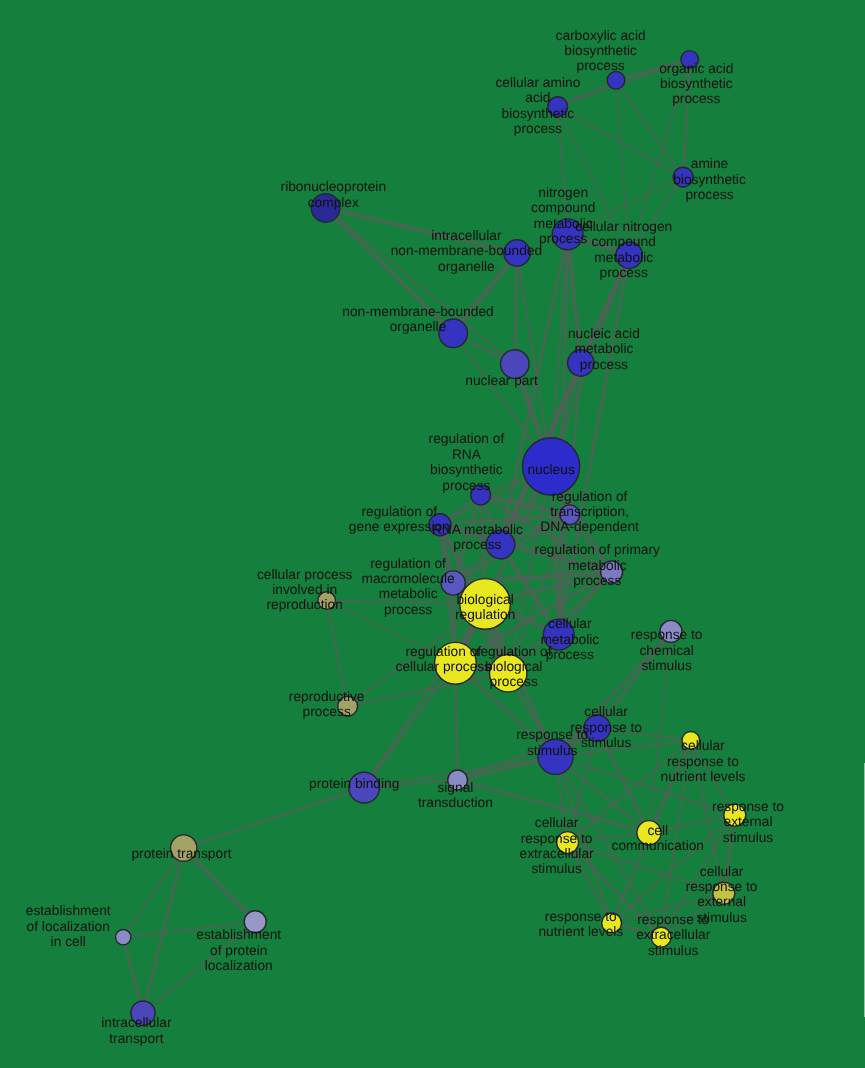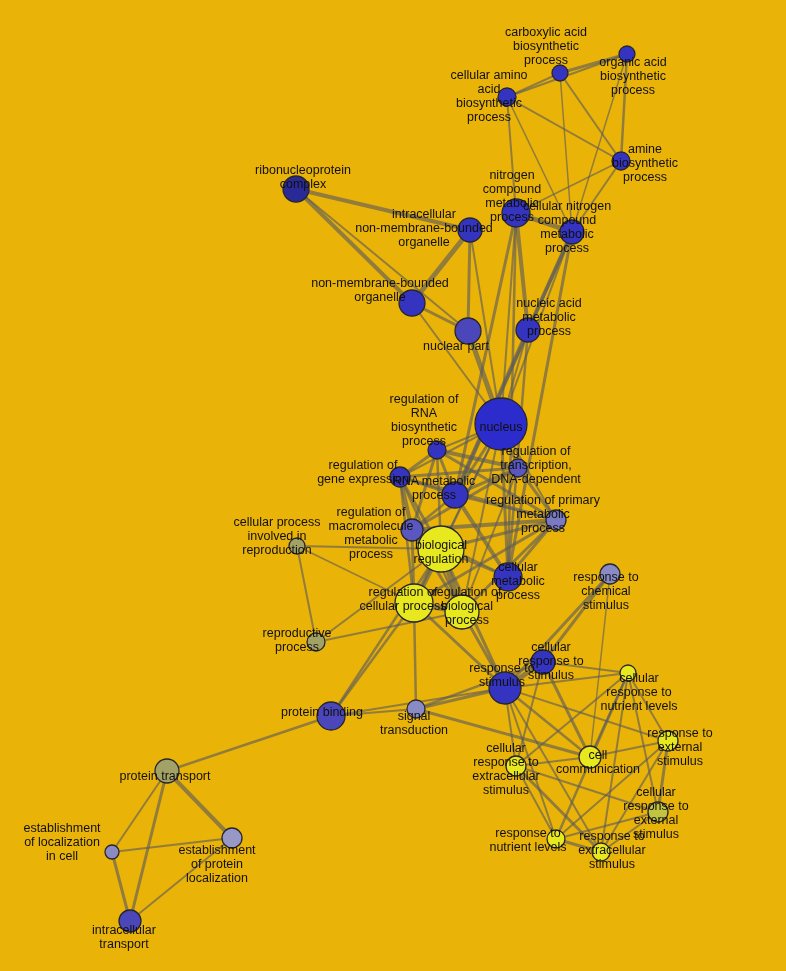--- a/index.html
+++ b/index.html
@@ -1,19 +1,19 @@
 <!DOCTYPE html>
 <html><head>
 <meta charset="utf-8">
 <style>
   html,body{margin:0;padding:0;background:#ffffff;}
   #stage{
     position:relative;
     width:786px;height:971px;
-    background:#eab308;
+    background:#15803d;
     font-family:"Liberation Sans",sans-serif;
     overflow:hidden;
   }
   #net{display:block;}
   .graph-edge{stroke-linecap:round;}
   .graph-node{cursor:pointer;}
   .node-label{
     font-family:"Liberation Sans",sans-serif;
     pointer-events:none;
   }

